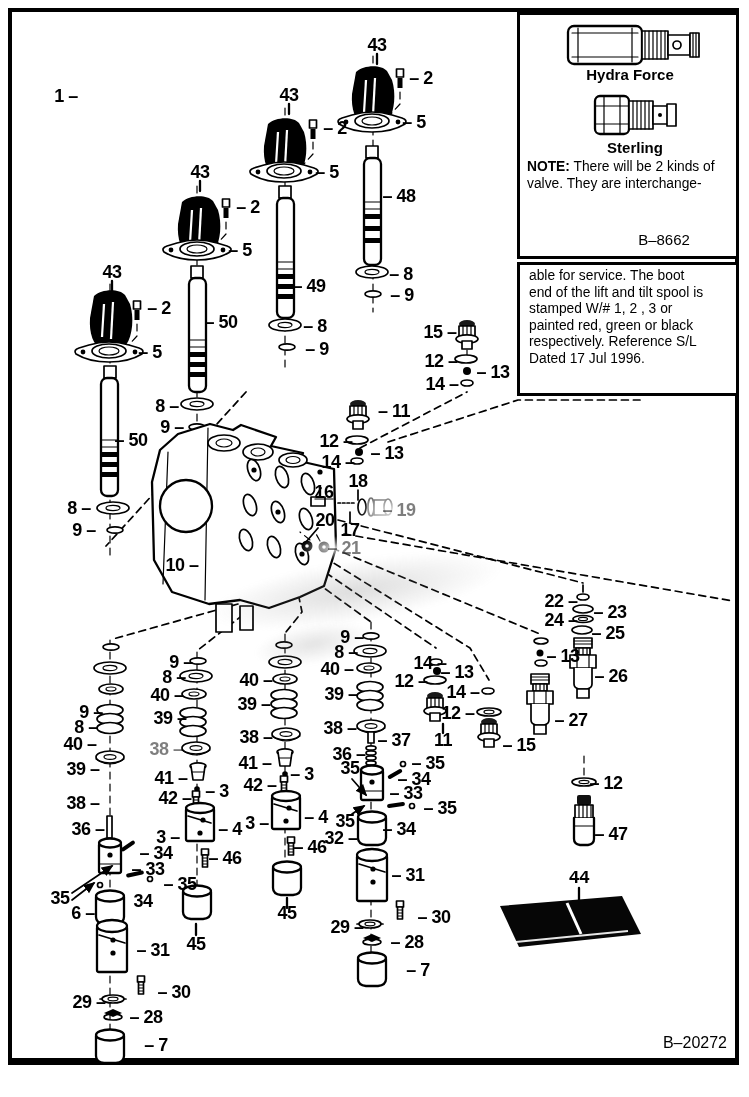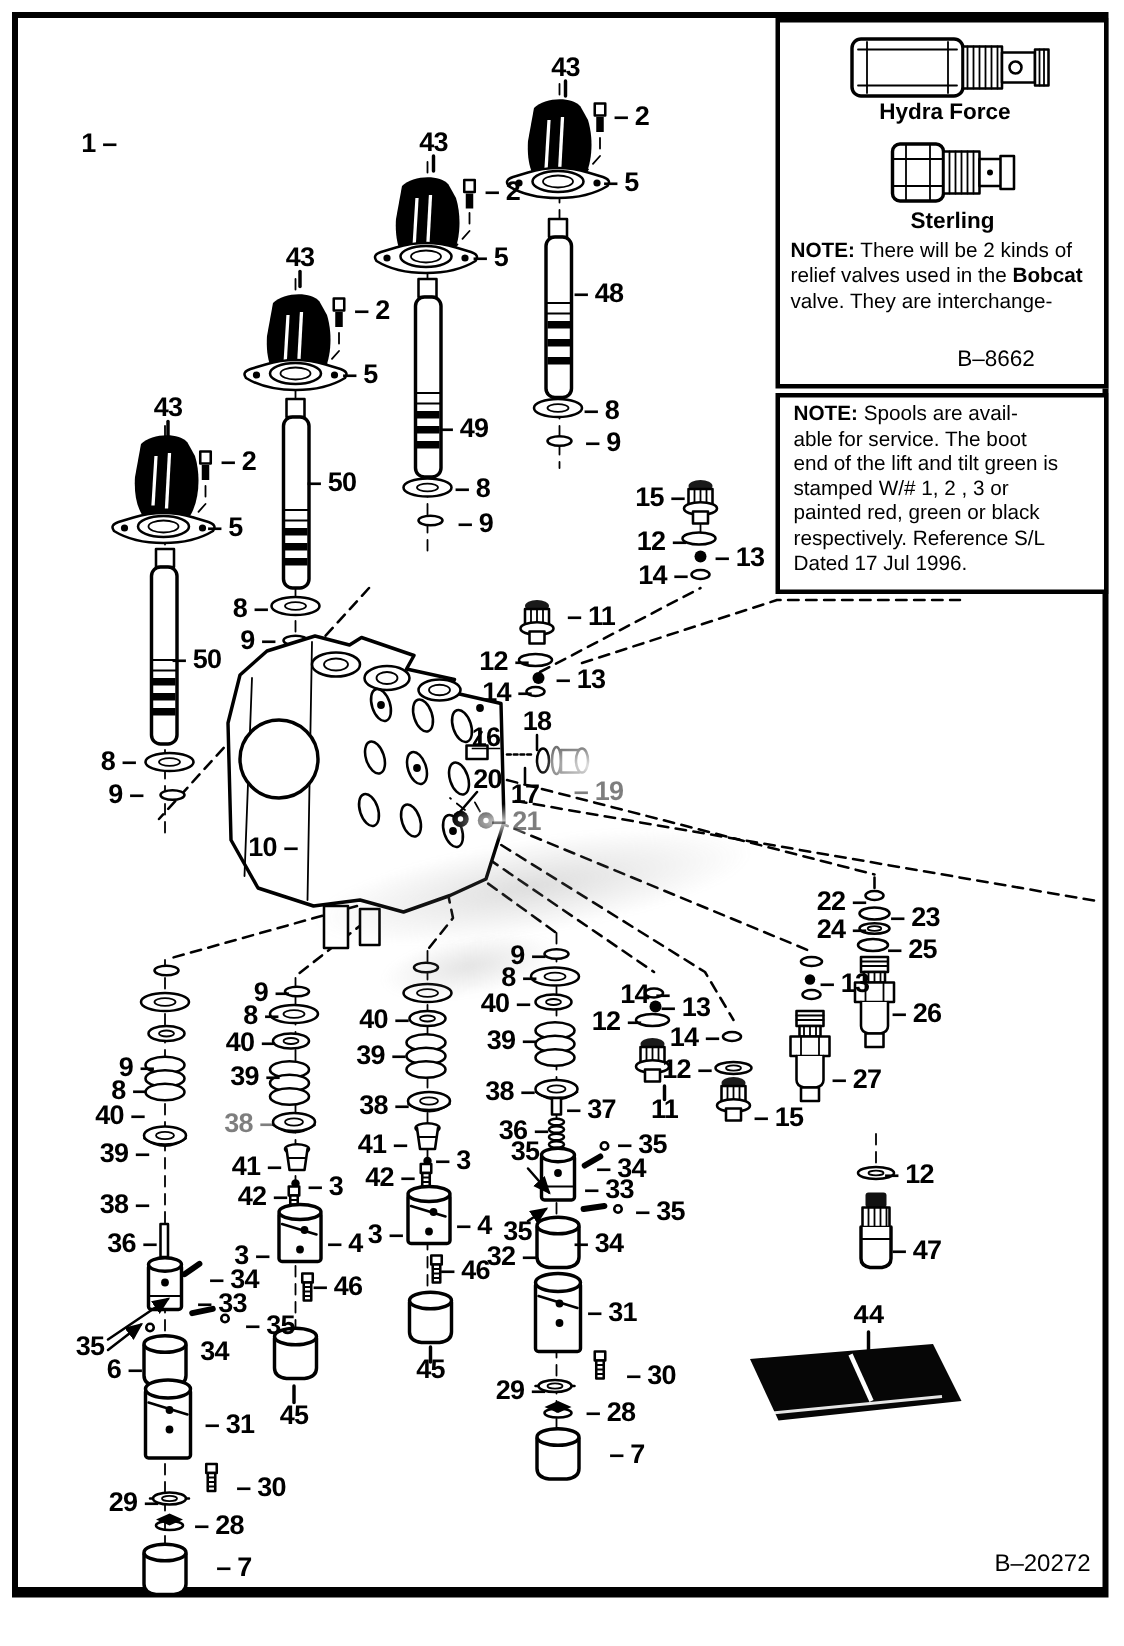--- a/index.html
+++ b/index.html
@@ -51,29 +51,27 @@
   <div id="frame"></div>
 
   <div id="relief-box" class="notebox"></div>
   <div id="spool-box" class="notebox"></div>
 
   <div id="hydra-caption" class="caption">Hydra Force</div>
   <div id="sterling-caption" class="caption">Sterling</div>
 
   <div id="relief-note">
     <div class="noteline"><b>NOTE:</b><span> There will be 2 kinds of</span></div>
-    <div class="noteline"><span>relief valves used in the </span><b>Bobcat</b></div>
     <div class="noteline">valve.  They are interchange-</div>
   </div>
   <div id="ref-8662" class="ref">B–8662</div>
 
   <div id="spool-note">
-    <div class="noteline"><b>NOTE:</b><span>  Spools are avail-</span></div>
     <div class="noteline">able for service.  The boot</div>
-    <div class="noteline">end of the lift and tilt green is</div>
+    <div class="noteline">end of the lift and tilt spool is</div>
     <div class="noteline">stamped W/# 1, 2 , 3 or</div>
     <div class="noteline">painted red, green or black</div>
     <div class="noteline">respectively. Reference S/L</div>
     <div class="noteline">Dated 17 Jul 1996.</div>
   </div>
 
   <div id="ref-20272" class="ref">B–20272</div>
 
   <svg class="deco" width="749" height="1097" viewBox="0 0 749 1097">
     <defs>
@@ -500,21 +498,21 @@
       <div class="co" style="left: 493px; top: 372px;">– 13</div>
       <div class="co" style="left: 442px; top: 384px;">14 –</div>
       <div class="co" style="left: 394px; top: 411px;">– 11</div>
       <div class="co" style="left: 336px; top: 441px;">12 –</div>
       <div class="co" style="left: 387px; top: 453px;">– 13</div>
       <div class="co" style="left: 338px; top: 462px;">14 –</div>
       <div class="co" style="left: 324px; top: 492px; text-decoration: underline;">16</div>
       <div class="co" style="left: 358px; top: 481px;">18</div>
       <div class="co" style="left: 325px; top: 520px;">20</div>
       <div class="co" style="left: 350px; top: 530px;">17</div>
-      <div class="co faded" style="left: 399px; top: 528px;">– 19</div>
+      <div class="co faded" style="left: 399px; top: 510px;">– 19</div>
       <div class="co faded" style="left: 344px; top: 548px;">– 21</div>
       <div class="co" style="left: 430px; top: 663px;">14 –</div>
       <div class="co" style="left: 457px; top: 672px;">– 13</div>
       <div class="co" style="left: 411px; top: 681px;">12 –</div>
       <div class="co" style="left: 443px; top: 740px;">11</div>
       <div class="co" style="left: 463px; top: 692px;">14 –</div>
       <div class="co" style="left: 458px; top: 713px;">12 –</div>
       <div class="co" style="left: 519px; top: 745px;">– 15</div>
       <div class="co" style="left: 561px; top: 601px;">22 –</div>
       <div class="co" style="left: 610px; top: 612px;">– 23</div>

